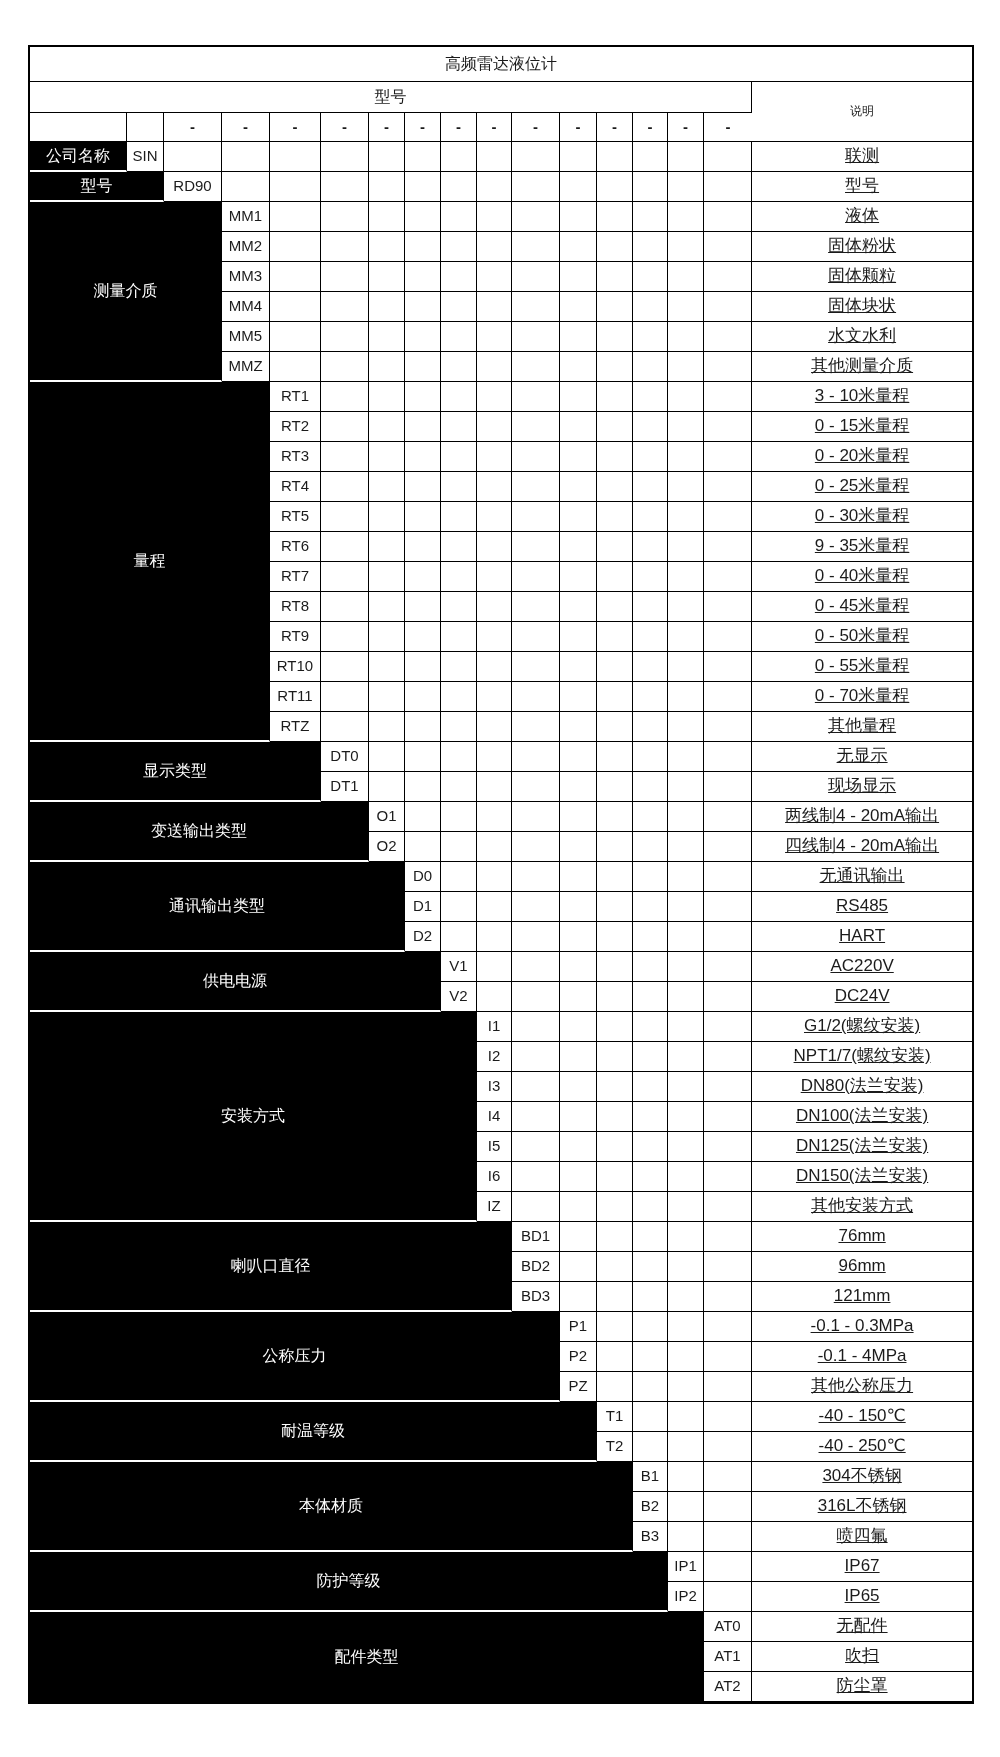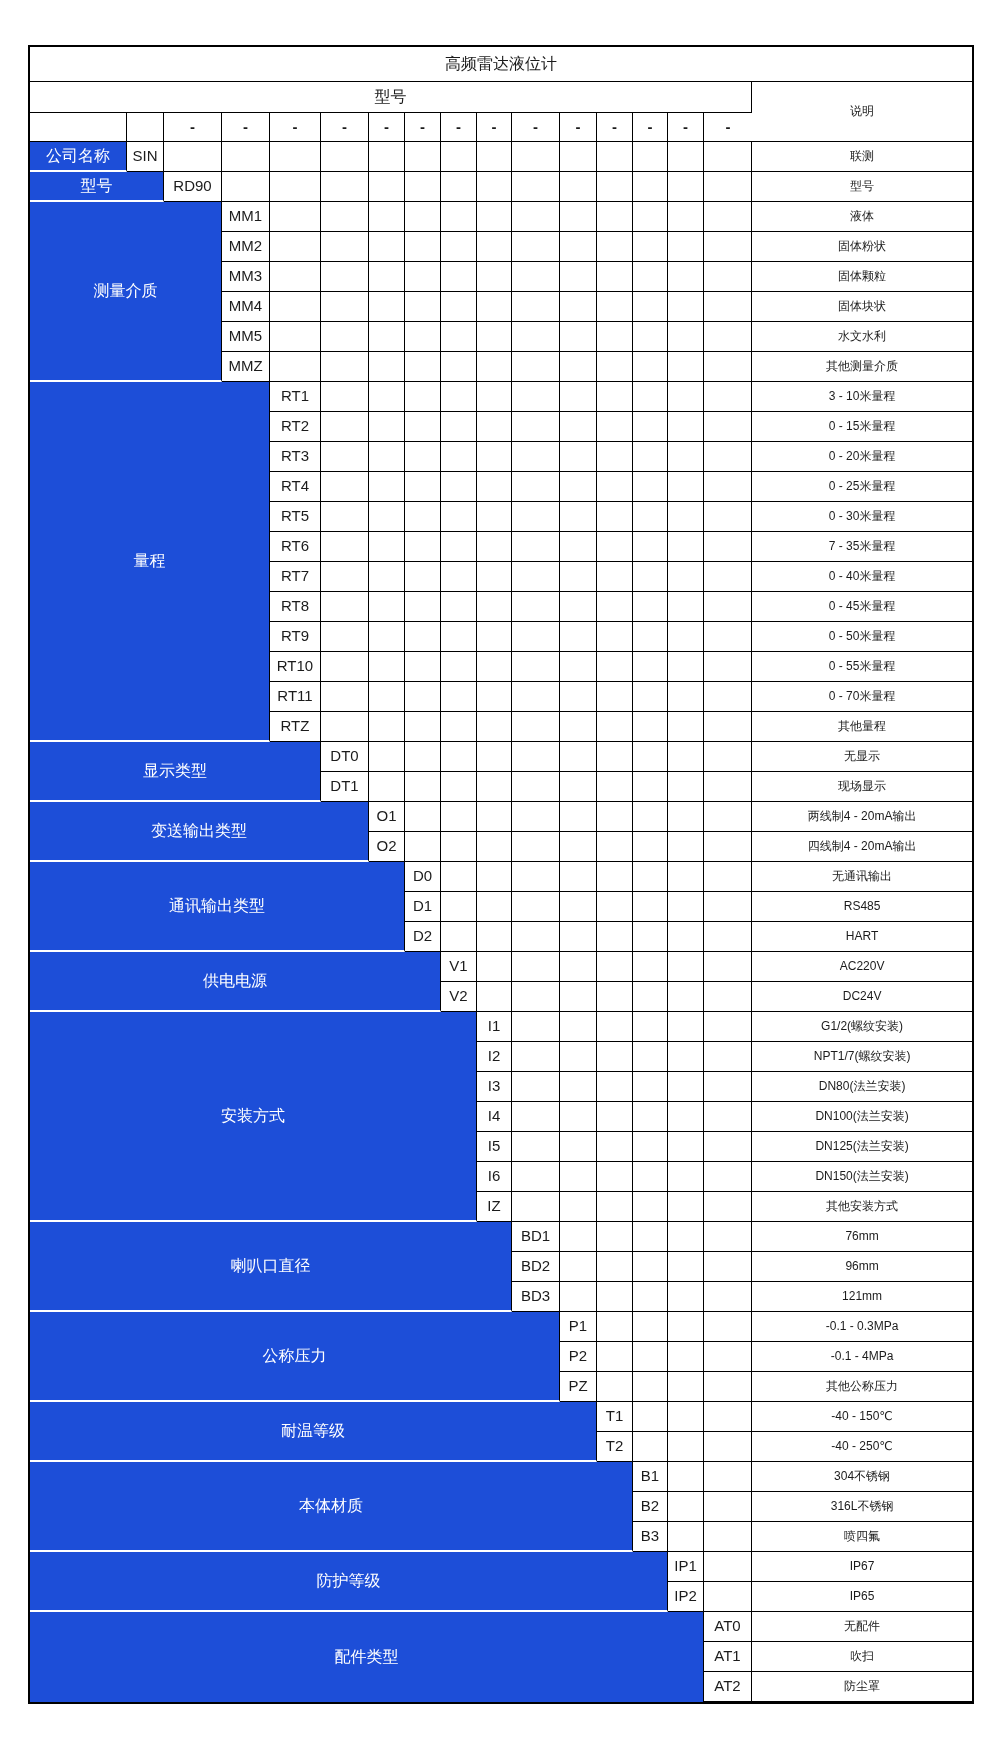--- a/index.html
+++ b/index.html
@@ -56,25 +56,26 @@
   }
   tr.dash-row td:last-child { border-right: none; }
   tbody tr { height: 30px; }
   td.code-cell, td.empty-cell {
     border-right: 1px solid #000;
     border-bottom: 1px solid #000;
     background: #ffffff;
   }
   td.desc-cell {
     border-bottom: 1px solid #000;
-    font-size: 12px;
+    font-size: 17px;
     background: #ffffff;
+    text-decoration: underline;
   }
   td.label-cell {
-    background: #1d4ed8;
+    background: #000000;
     color: #ffffff;
     font-size: 16px;
     border-right: 1px solid #000;
     border-bottom: 2px solid #ffffff;
   }
   td.label-cell.last { border-bottom: none; }
 </style>
 </head>
 <body>
 
@@ -343,21 +344,21 @@
           <td class="empty-cell"></td>
           <td class="empty-cell"></td>
           <td class="empty-cell"></td>
           <td class="empty-cell"></td>
           <td class="empty-cell"></td>
           <td class="empty-cell"></td>
           <td class="empty-cell"></td>
           <td class="empty-cell"></td>
           <td class="empty-cell"></td>
           <td class="empty-cell"></td>
-          <td class="desc-cell">7 - 35米量程</td>
+          <td class="desc-cell">9 - 35米量程</td>
         </tr>
         <tr>
           <td class="code-cell">RT7</td>
           <td class="empty-cell"></td>
           <td class="empty-cell"></td>
           <td class="empty-cell"></td>
           <td class="empty-cell"></td>
           <td class="empty-cell"></td>
           <td class="empty-cell"></td>
           <td class="empty-cell"></td>

